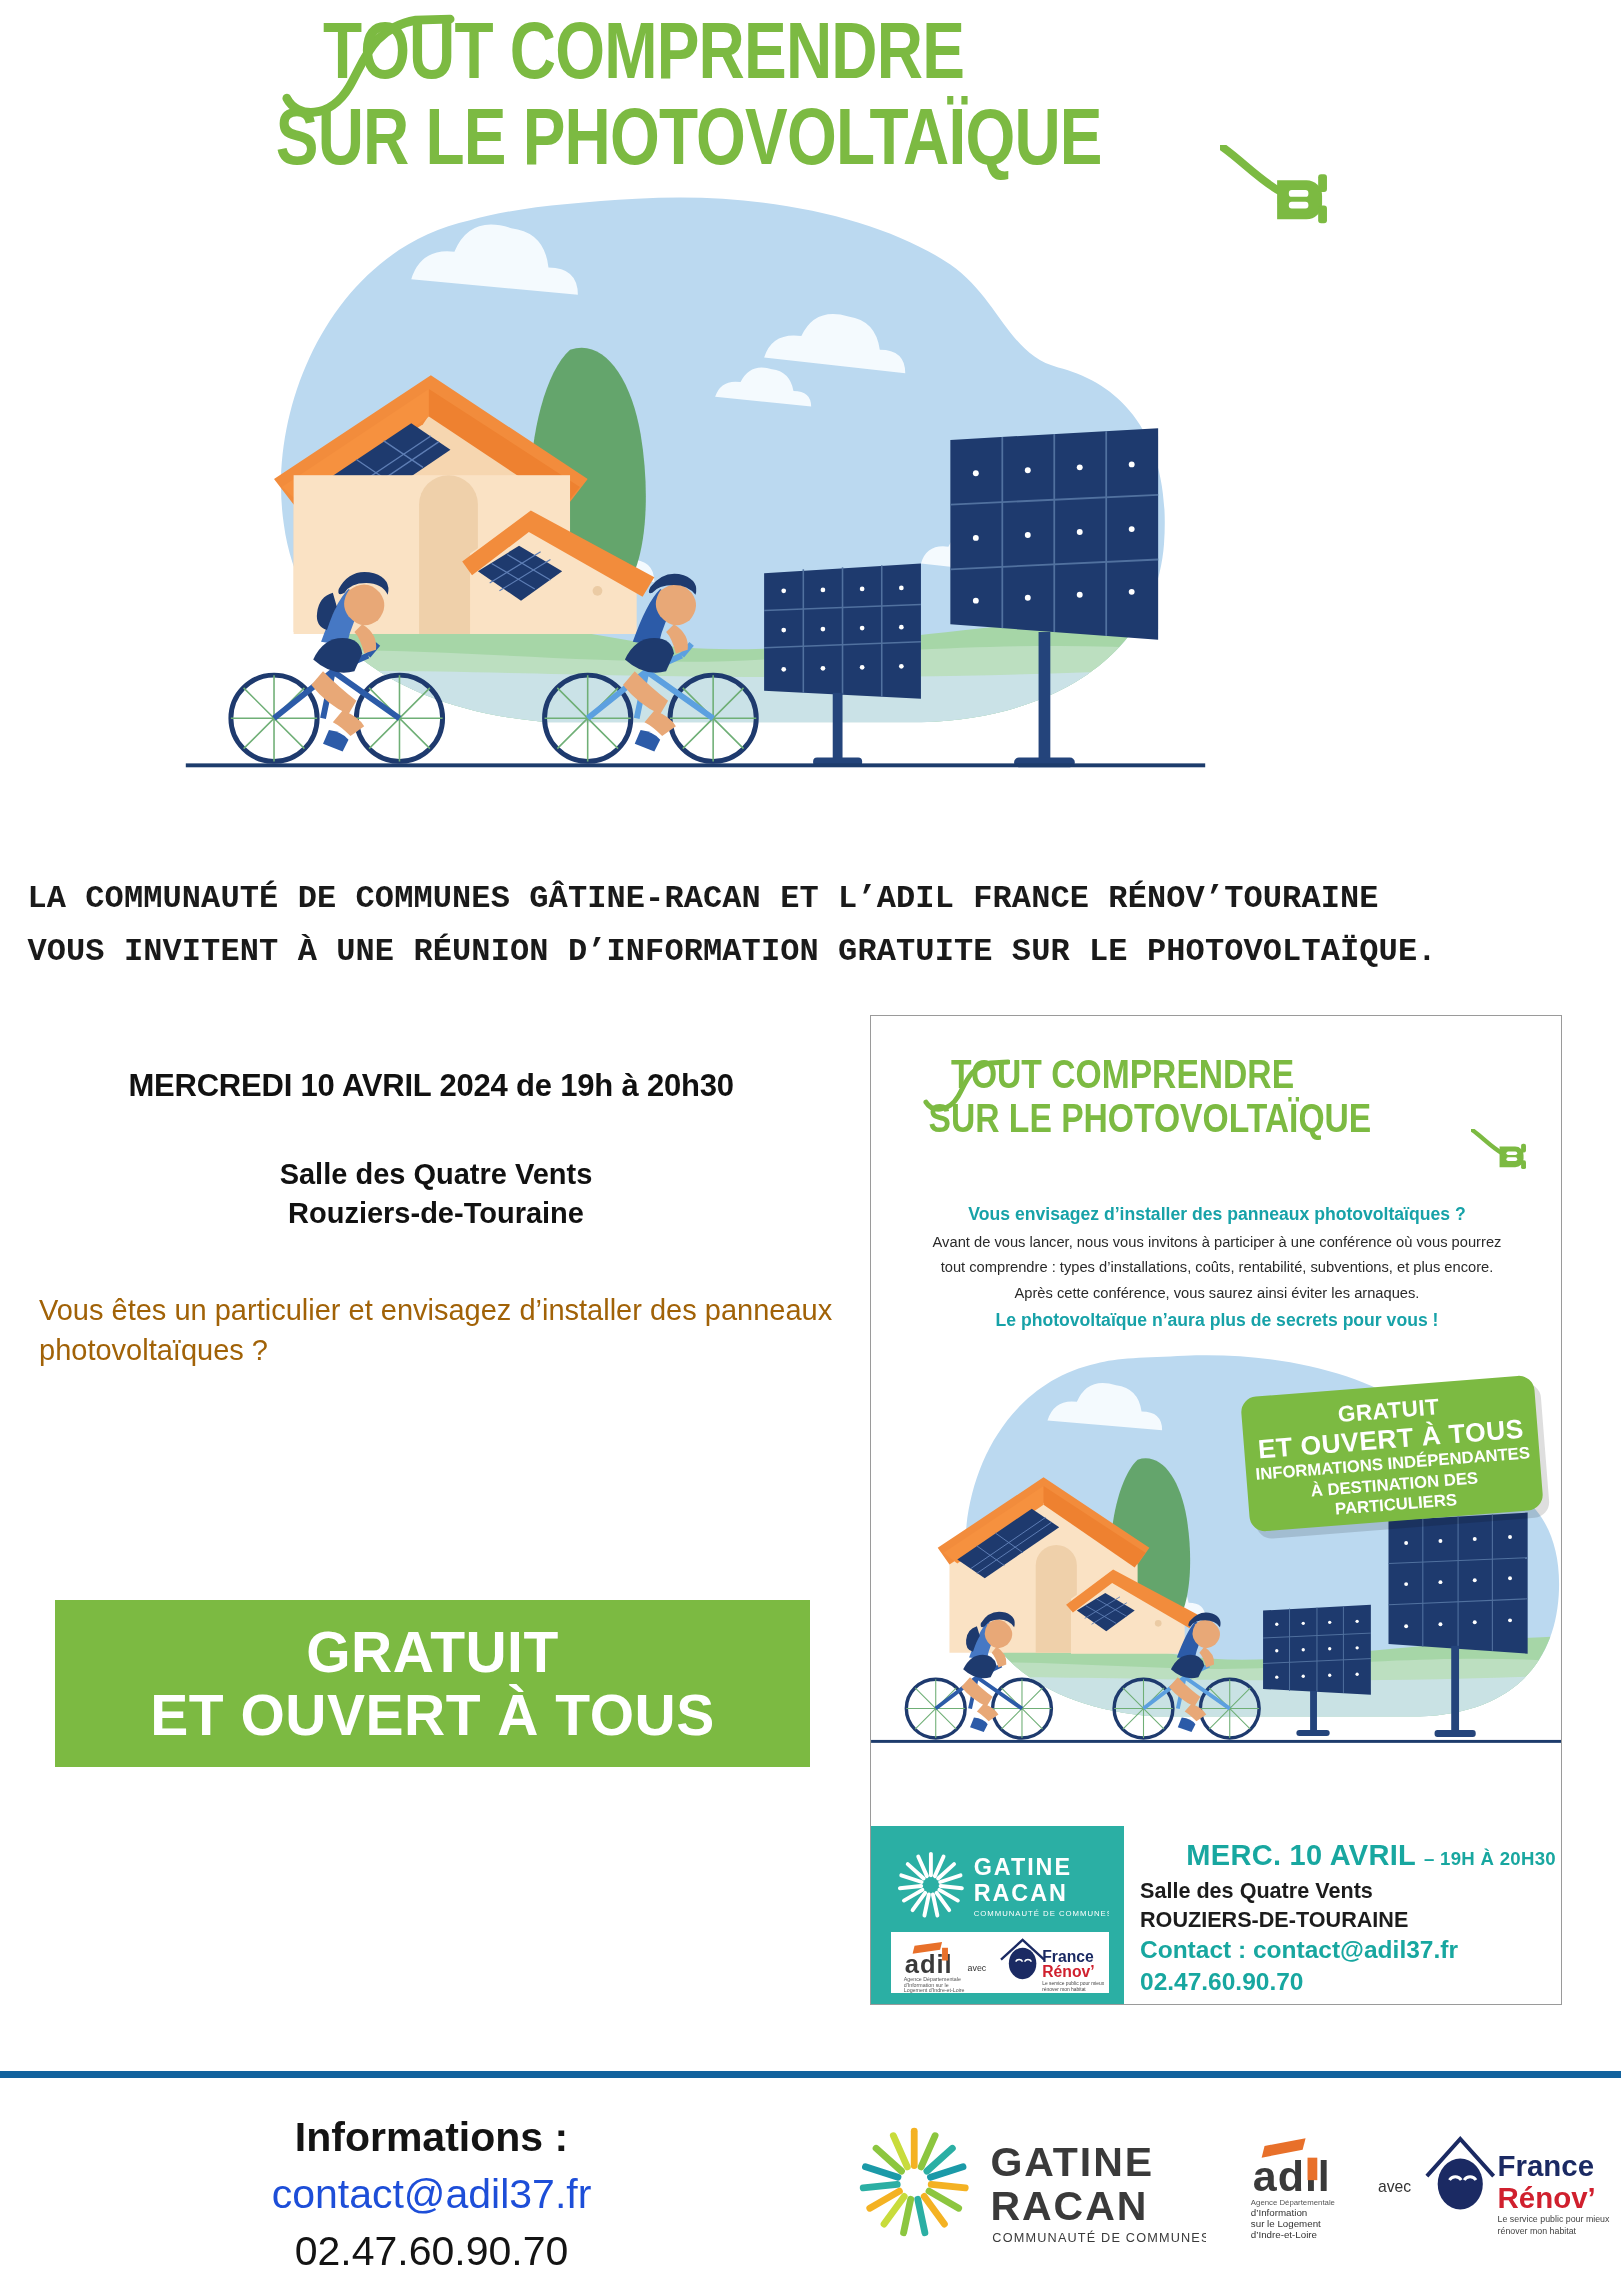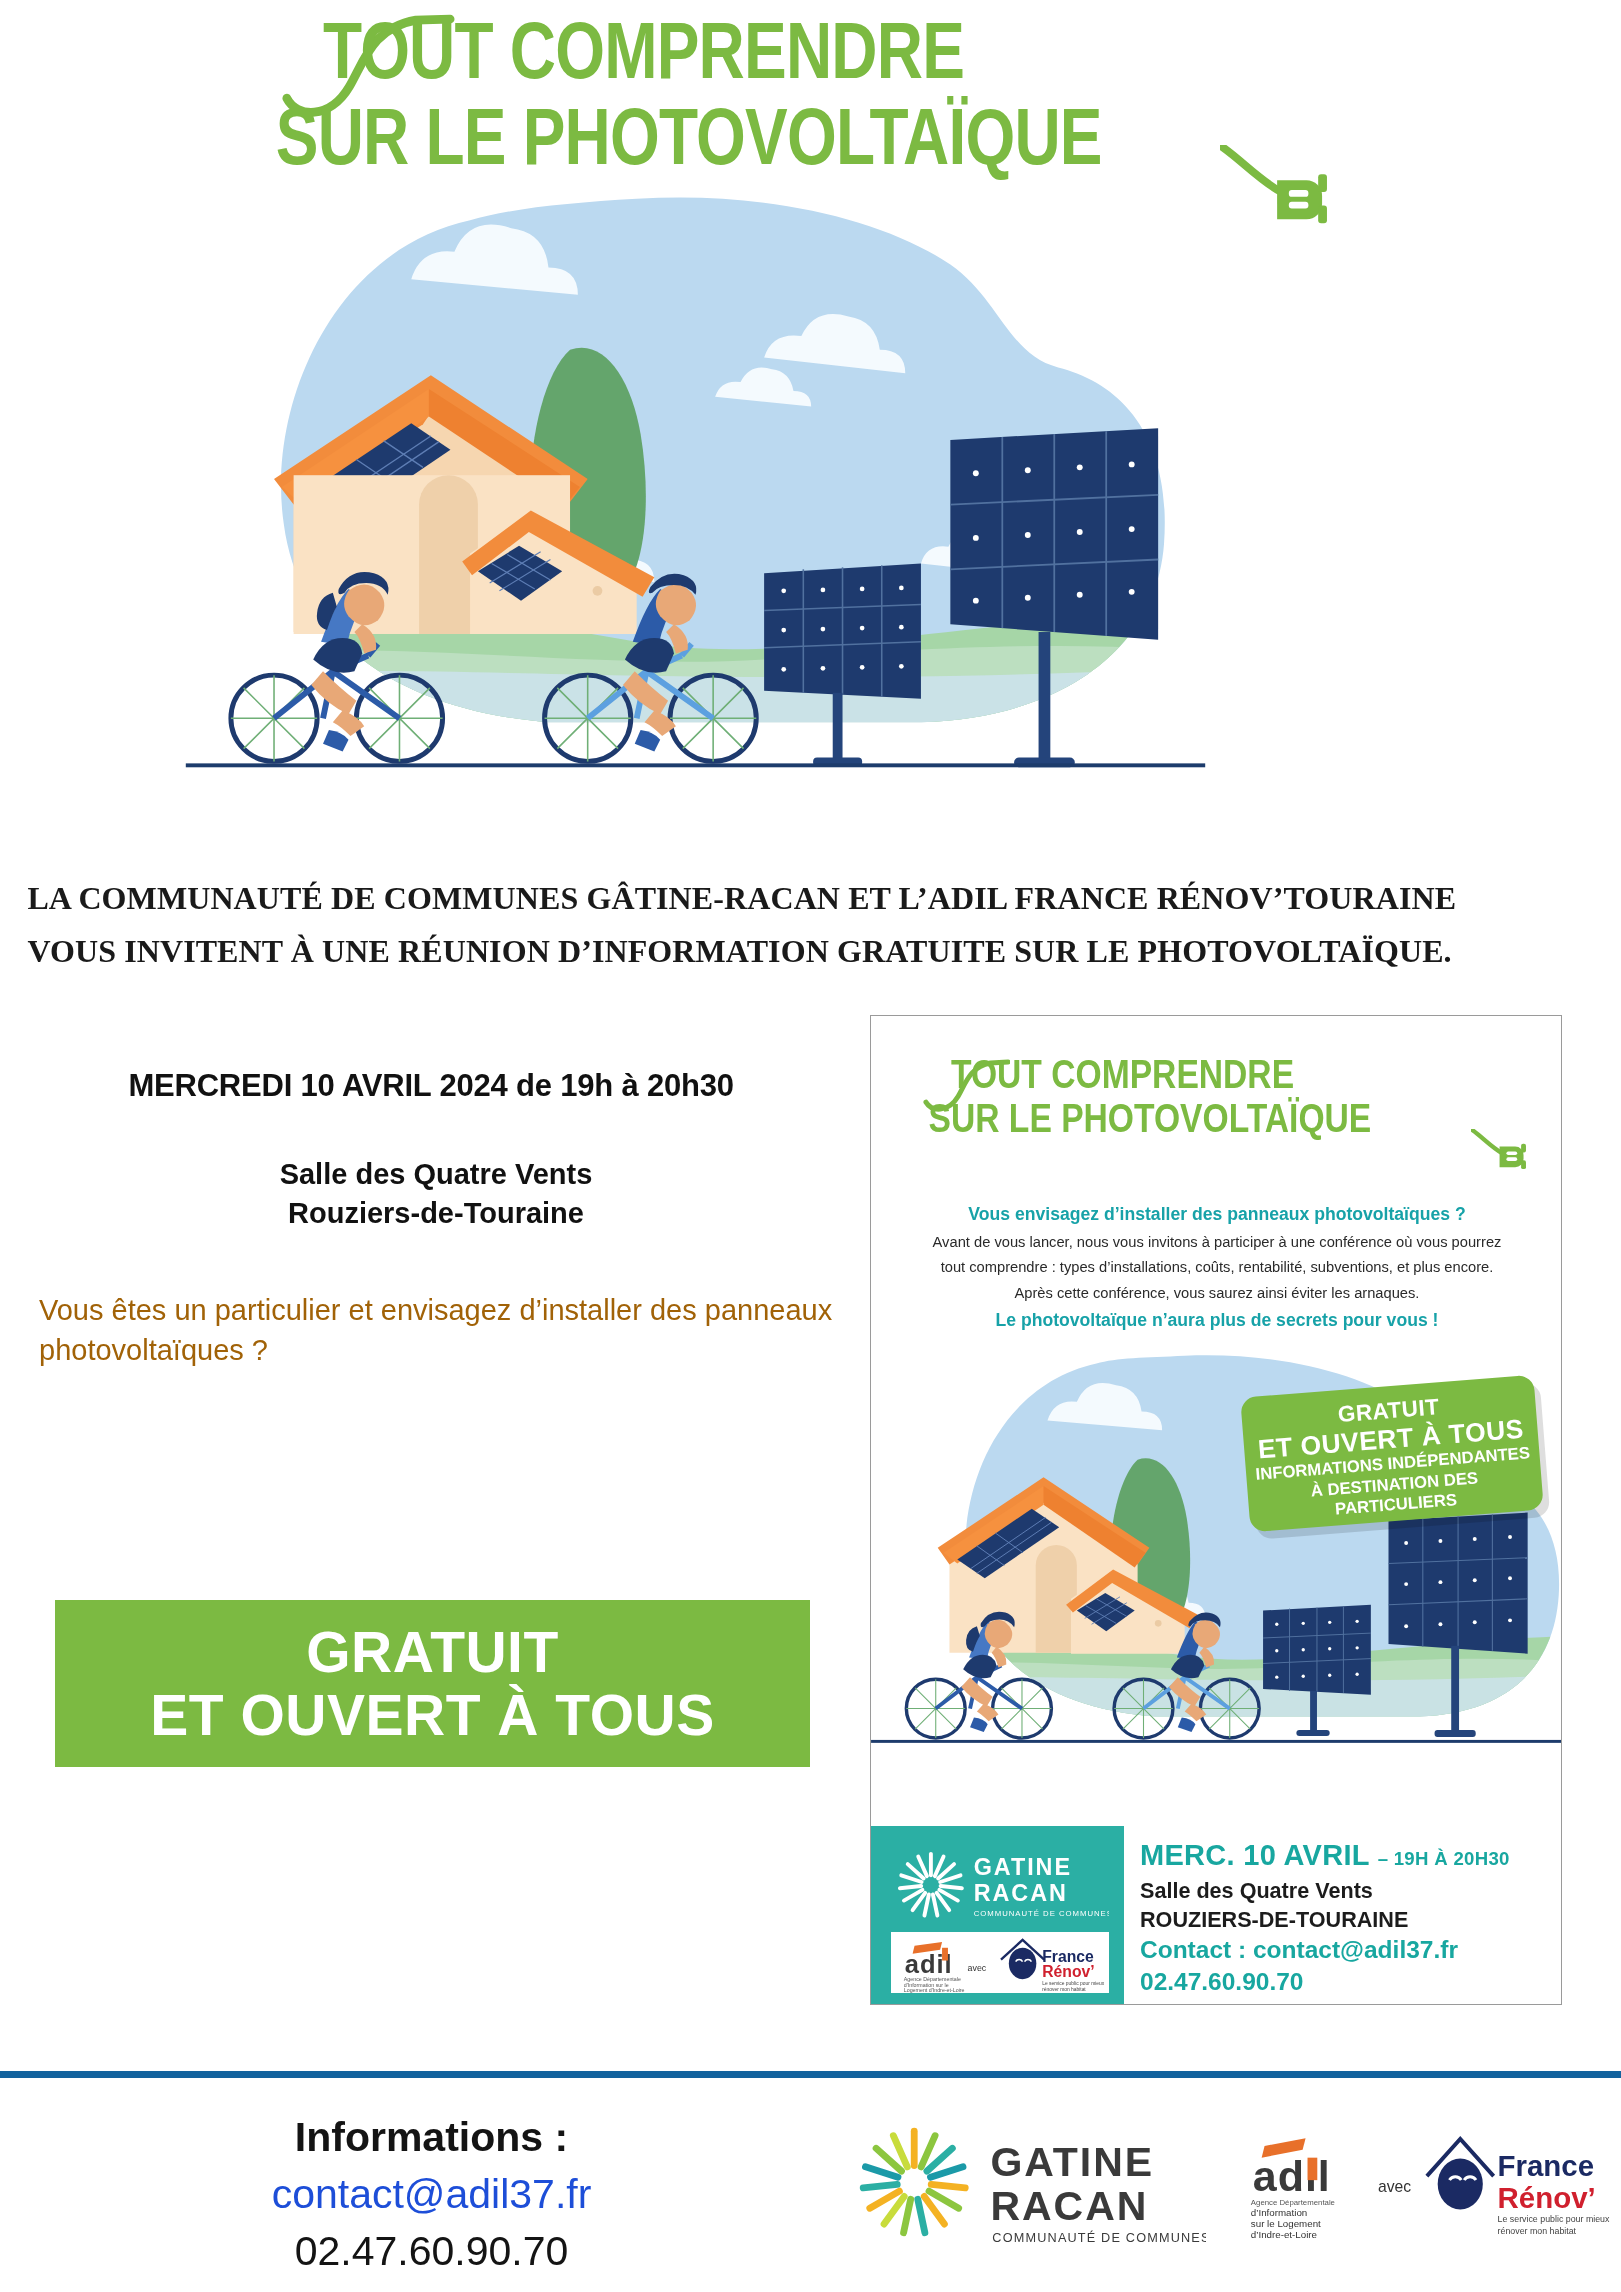--- a/index.html
+++ b/index.html
@@ -28,21 +28,21 @@
   }
   .hero-title .l2 { display: block; margin-left: -59px; }
   .hero-plug { position: absolute; left: 1220px; top: 145px; width: 123px; height: 88px; }
 
   
   .illus { position: absolute; left: 176px; top: 181px; width: 1039px; height: 608px; }
 
   
   .invite {
     position: absolute; left: 27.4px; top: 872px; width: 1568px;
-    font-family: Liberation Serif, serif;
+    font-family: Liberation Mono, monospace;
     font-weight: bold; font-size: 32px; line-height: 53px;
     color: #1a1a1a; letter-spacing: 0.1px;
   }
   .invite span { display: block; }
 
   
   .leftcol { position: absolute; left: 39px; top: 1068px; width: 794px; }
   .ev-date {
     text-align: center; font-weight: bold; font-size: 31px; color: #111;
     letter-spacing: -0.2px; margin-left: -9.8px;
@@ -122,21 +122,21 @@
   .t-footer-left {
     position: absolute; left: 0; top: 0; width: 253px; height: 178px; background: #2BAFA4;
   }
   .t-gatine { position: absolute; left: 21.6px; top: 21.6px; width: 216px; height: 74px; }
   .t-adilbox {
     position: absolute; left: 19.6px; top: 106px; width: 218px; height: 61px; background:#fff;
   }
   .t-foot-right { position: absolute; left: 269px; top: 11.8px; width: 416px; }
   .t-merc {
     font-family: "Liberation Sans Narrow", "Liberation Sans", sans-serif;
-    font-weight: bold; color: #18A7A0; font-size: 29px; line-height: 35px; letter-spacing: 0.3px;
+    font-weight: bold; color: #18A7A0; font-size: 29px; line-height: 35px; letter-spacing: 0.3px; text-align: right;
   }
   .t-merc .hrs { font-size: 18.6px; color: #18A7A0; }
   .t-salle {
     font-family: "Liberation Sans Narrow", "Liberation Sans", sans-serif;
     font-weight: bold; color: #1c1c1c; font-size: 21.6px; line-height: 29px;
   }
   .t-rouz {
     font-family: "Liberation Sans Narrow", "Liberation Sans", sans-serif;
     font-weight: bold; color: #1c1c1c; font-size: 21.6px; line-height: 29px;
   }

